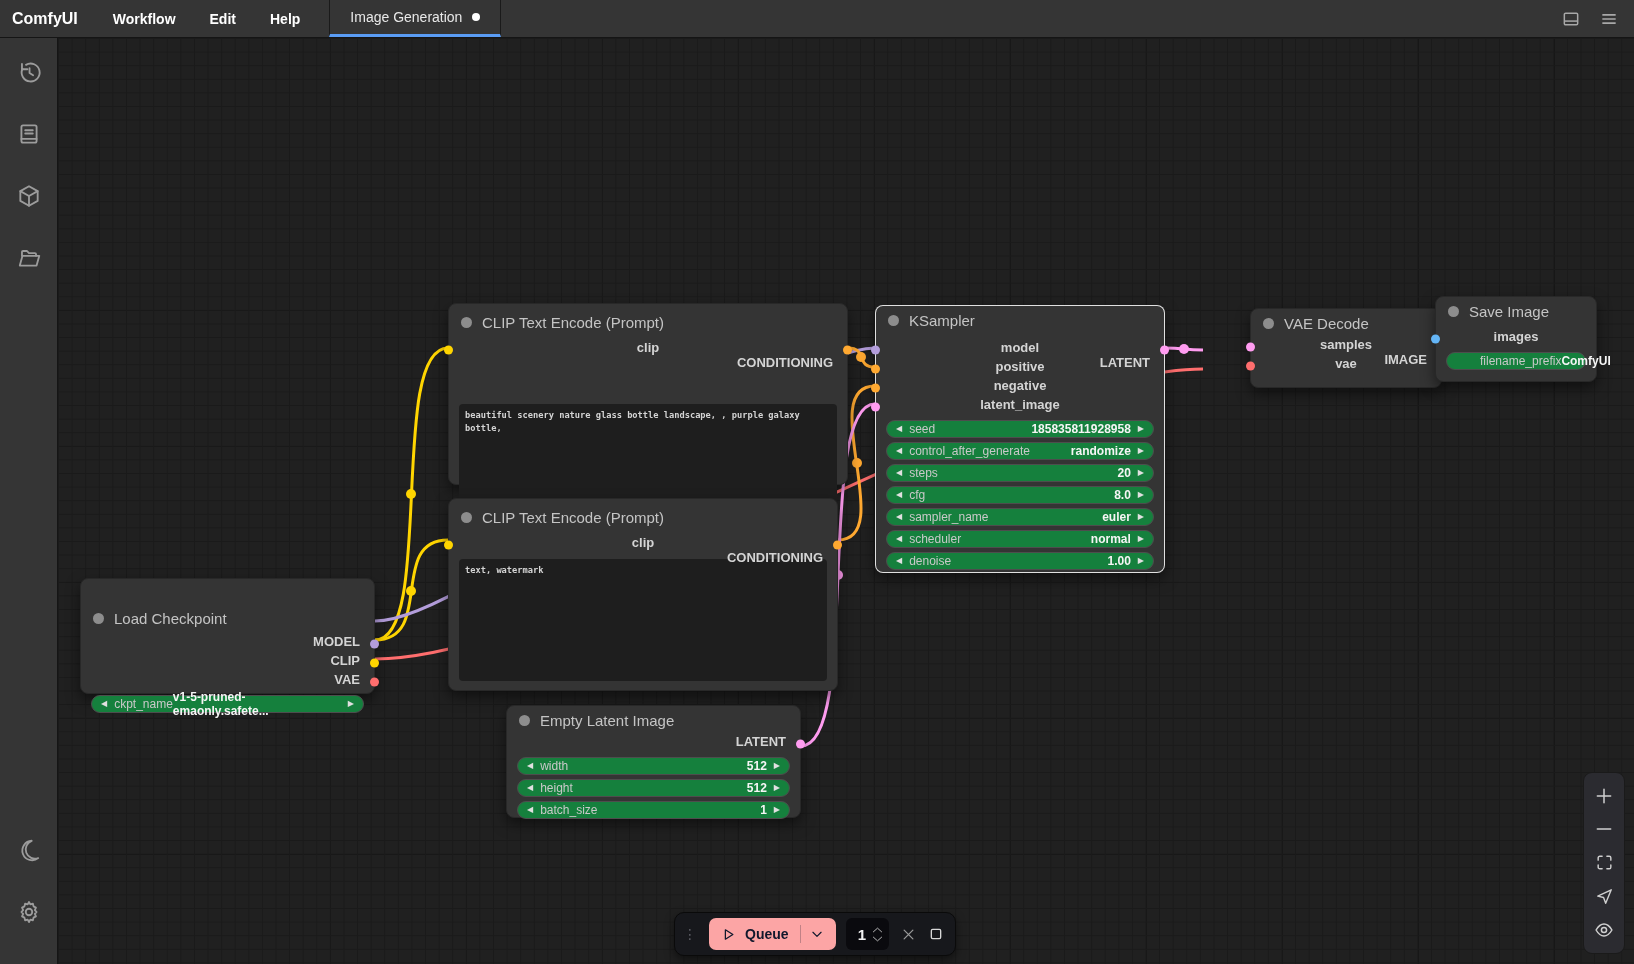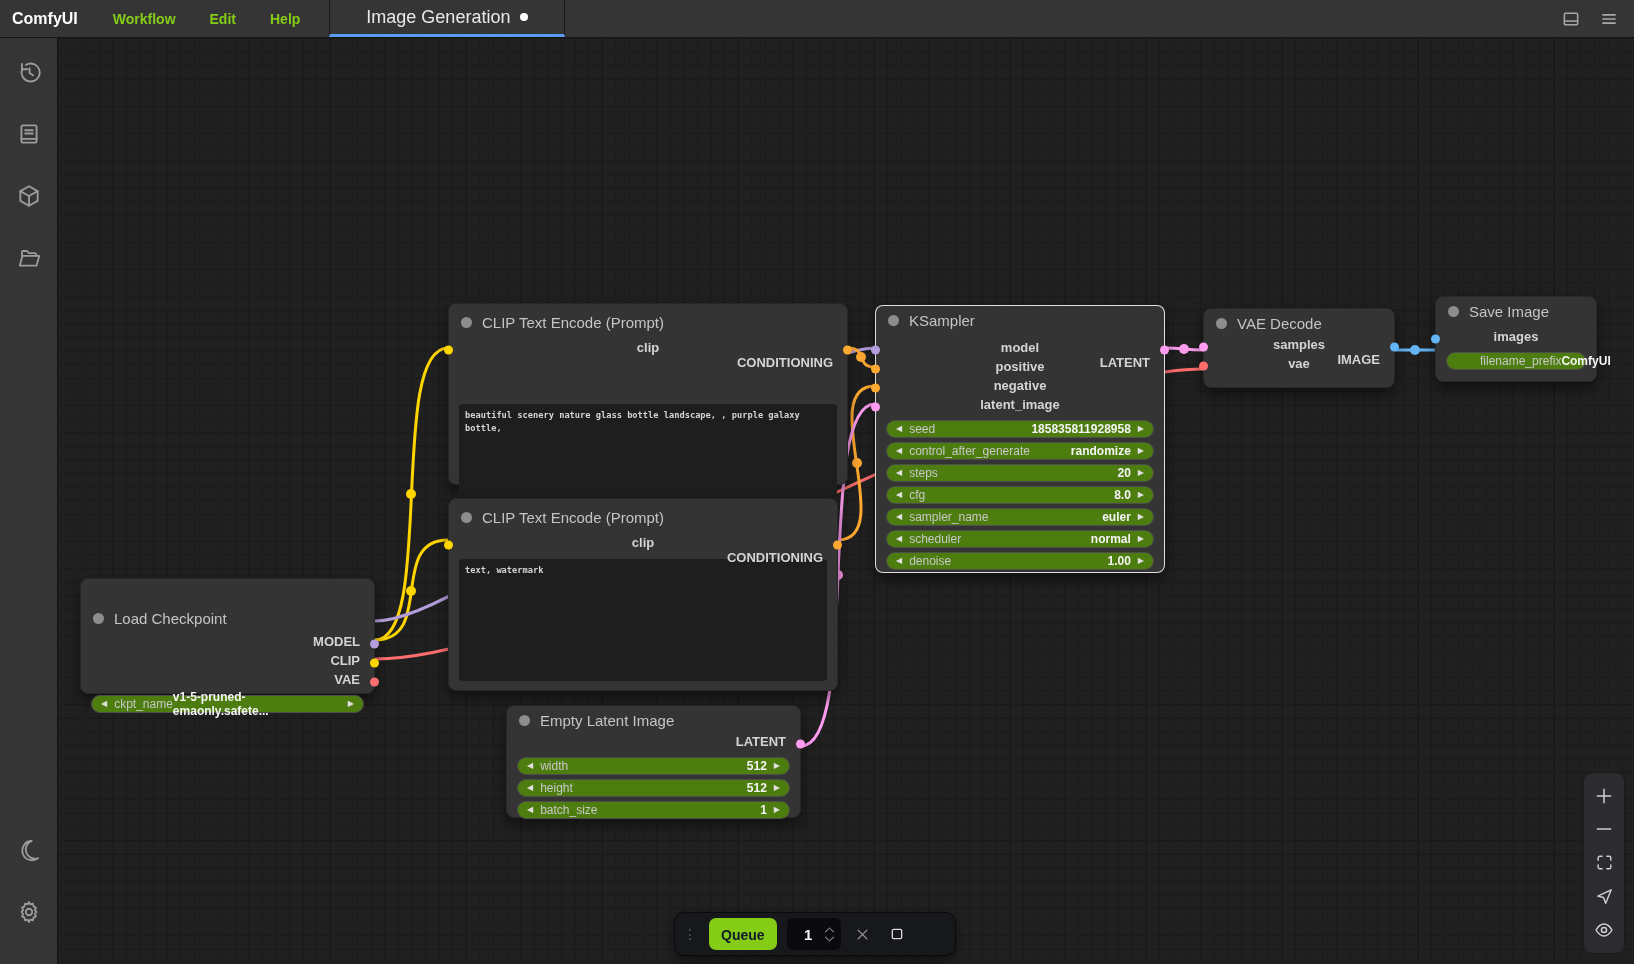--- a/index.html
+++ b/index.html
@@ -4,25 +4,25 @@
 <style>
   * { margin:0; padding:0; box-sizing:border-box; }
   html,body { width:1634px; height:964px; overflow:hidden; background:#202020;
     font-family:"Liberation Sans", sans-serif; }
 
   
   .menubar { position:fixed; left:0; top:0; width:1634px; height:38px; background:#353535;
     border-bottom:1px solid #151515; display:flex; align-items:stretch; z-index:30; }
   .logo { color:#fff; font-weight:bold; font-size:16px; display:flex; align-items:center;
     padding:0 18px 0 12px; }
-  .menu-item { color:#84cc16; font-size:14px; font-weight:bold; display:flex; align-items:center;
+  .menu-item { color:#ffffff; font-size:14px; font-weight:bold; display:flex; align-items:center;
     padding:0 17px; cursor:pointer; }
-  .tab { margin-left:12px; display:flex; align-items:center; gap:10px; padding:0 36px;
+  .tab { margin-left:12px; display:flex; align-items:center; gap:10px; padding:0 20px;
     border-left:1px solid #1a1a1a; border-right:1px solid #1a1a1a;
-    border-bottom:3px solid #5a9cf4; color:#e8e8e8; font-size:18px; position:relative; }
+    border-bottom:3px solid #5a9cf4; color:#e8e8e8; font-size:14px; position:relative; }
   .tab-dot { width:8px; height:8px; border-radius:50%; background:#ffffff; }
   .menubar-spacer { flex:1; }
   .topbar-icon { width:38px; display:flex; align-items:center; justify-content:center;
     color:#a8a8a8; cursor:pointer; }
   .topbar-icon svg { stroke:#a8a8a8; }
 
   
   .sidebar { position:fixed; left:0; top:38px; width:58px; height:926px; background:#353535;
     border-right:1px solid #151515; display:flex; flex-direction:column; align-items:center;
     padding:12px 0; z-index:30; }
@@ -54,21 +54,21 @@
   .collapse-dot { width:11px; height:11px; border-radius:50%; background:#8d8d8d; flex:0 0 auto; cursor:pointer; }
   .prow { position:relative; display:flex; align-items:center; height:19px; padding:0 14px;
     font-size:13px; font-weight:600; color:#d4d4d4;flex-direction:column; }
   .prow .right { margin-left:auto; }
   .pdot { position:absolute; top:50%; transform:translateY(-50%); width:9px; height:9px;
     border-radius:50%; cursor:crosshair; }
   .pdot.in { left:-5px; } .pdot.out { right:-5px; }
   .c-model{background:#B39DDB} .c-clip{background:#FFD500} .c-vae{background:#FF6E6E}
   .c-cond{background:#FFA931} .c-latent{background:#FF9CF0} .c-image{background:#64B5F6}
 
-  .widget { height:18px; margin:4px 10px 0 10px; background:#4d7c0f; border:1px solid #4d4d4d;
+  .widget { height:18px; margin:4px 10px 0 10px; background:#15803d; border:1px solid #4d4d4d;
     border-radius:10px; display:flex; align-items:center; padding:0 9px; font-size:12px; cursor:pointer; }
   .widget .arr { font-family:"DejaVu Sans", sans-serif; font-size:8px; color:#e0e0e0; line-height:1; }
   .widget .wlabel { margin-left:7px; color:#c9c9c9; }
   .widget .wvalue { margin-left:auto; margin-right:7px; color:#f5f5f5; font-weight:bold; }
   .widget.noarrow .wlabel { margin-left:24px; }
   .widget.noarrow .wvalue { margin-right:14px; }
 
   .textbox { background:#1e1e1e; border-radius:4px; margin:5px 10px 0 10px; padding:5px 6px;
     font-family:"DejaVu Sans Mono", monospace; font-size:8.7px; font-weight:bold; color:#d4d4d4;
     line-height:1.45; cursor:text; overflow:hidden; }
@@ -79,37 +79,37 @@
   #node-clip-pos { left:448px; top:303px; width:400px; height:182px; }
   #node-clip-pos .node-header, #node-clip-neg .node-header { height:36px; }
   #node-clip-pos .textbox { height:112px;margin-top:45px; }
   #node-clip-neg { left:448px; top:498px; width:390px; height:193px; }
   #node-clip-neg .textbox { height:122px; }
   #node-empty-latent { left:506px; top:705px; width:295px; height:113px; }
   #node-empty-latent .node-header { height:28px; }
   #node-ksampler { left:875px; top:305px; width:290px; height:268px; }
   #node-ksampler .node-header { height:28px; }
   #node-ksampler .inputs { margin-top:6px; }
-  #node-vae-decode { left:1203px; top:308px; width:192px; height:80px; }
+  #node-vae-decode { left:1250px; top:308px; width:192px; height:80px; }
   #node-vae-decode .node-header { height:28px; }
   #node-vae-decode .prow:first-of-type { margin-top:4px; }
   #node-save-image { left:1435px; top:296px; width:162px; height:86px; }
   #node-save-image .node-header { height:28px; }
   #node-save-image .prow { margin-top:4px; }
   .kwidgets .widget { margin-top:4px; }
 
   
   .queuebar { position:fixed; left:674px; top:912px; width:282px; height:44px; background:#17181c;
     border:1px solid #0a0a0a; border-radius:10px; display:flex; align-items:center; gap:10px;
     padding:0 10px 0 6px; z-index:20; box-shadow:0 4px 10px rgba(0,0,0,.5); }
   .drag-handle { color:#5d5d64; font-size:14px; letter-spacing:0; line-height:10px; cursor:grab;
     padding:0 2px; font-family:"DejaVu Sans", sans-serif; }
-  .queue-btn { height:32px; background:#84cc16; border:none; border-radius:7px; display:flex;
+  .queue-btn { height:32px; background:#fca5a5; border:none; border-radius:7px; display:flex;
     align-items:center; gap:9px; padding:0 12px; cursor:pointer; color:#10182c;
-    font-size:14px; font-weight:bold;flex-direction:column; }
+    font-size:14px; font-weight:bold; }
   .queue-btn svg { stroke:#10182c; fill:none; stroke-width:2; stroke-linecap:round; stroke-linejoin:round; }
   .queue-btn .qsep { width:1px; height:18px; background:rgba(16,24,44,.25); margin-left:2px; }
   .count-box { height:32px; width:54px; background:#0a0a0e; border-radius:6px; display:flex;
     align-items:center; padding:0 6px; }
   .count-box .num { color:#f2f2f2; font-size:15px; font-weight:bold; flex:1; text-align:center; cursor:text; }
   .spin { display:flex; flex-direction:column; gap:3px; }
   .spin svg { stroke:#c7c7c7; fill:none; stroke-width:2; stroke-linecap:round; cursor:pointer; }
   .bar-icon { display:flex; align-items:center; justify-content:center; width:24px; height:24px; cursor:pointer; }
   .bar-icon svg { stroke:#9a9a9a; fill:none; stroke-width:2; stroke-linecap:round; }
   .bar-icon.stop svg { stroke:#d8d8d8; }

